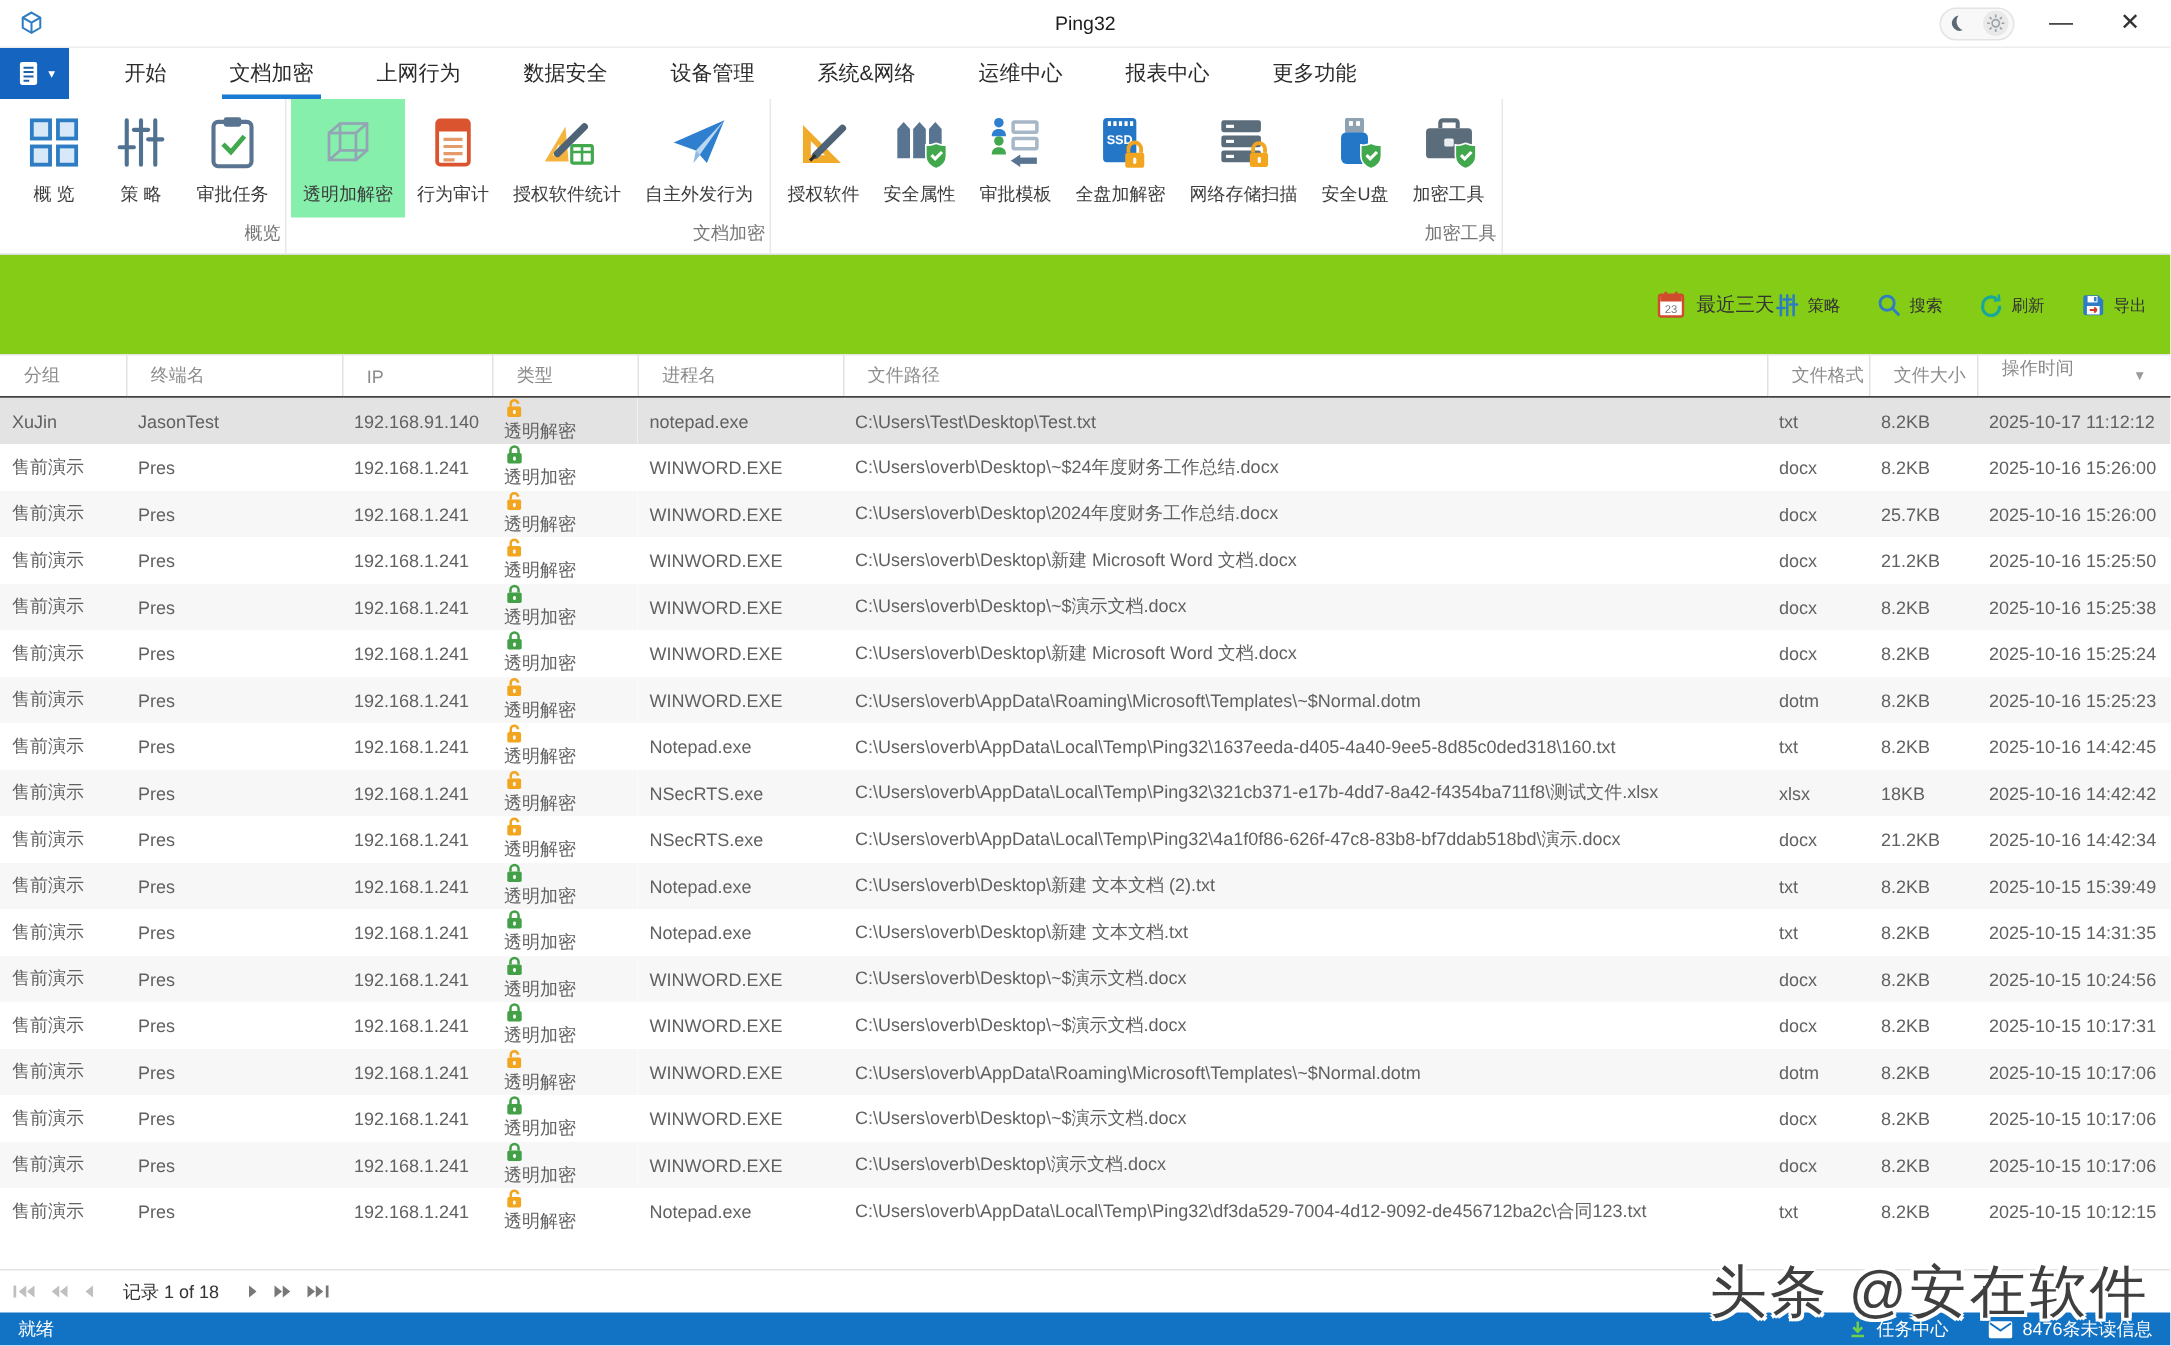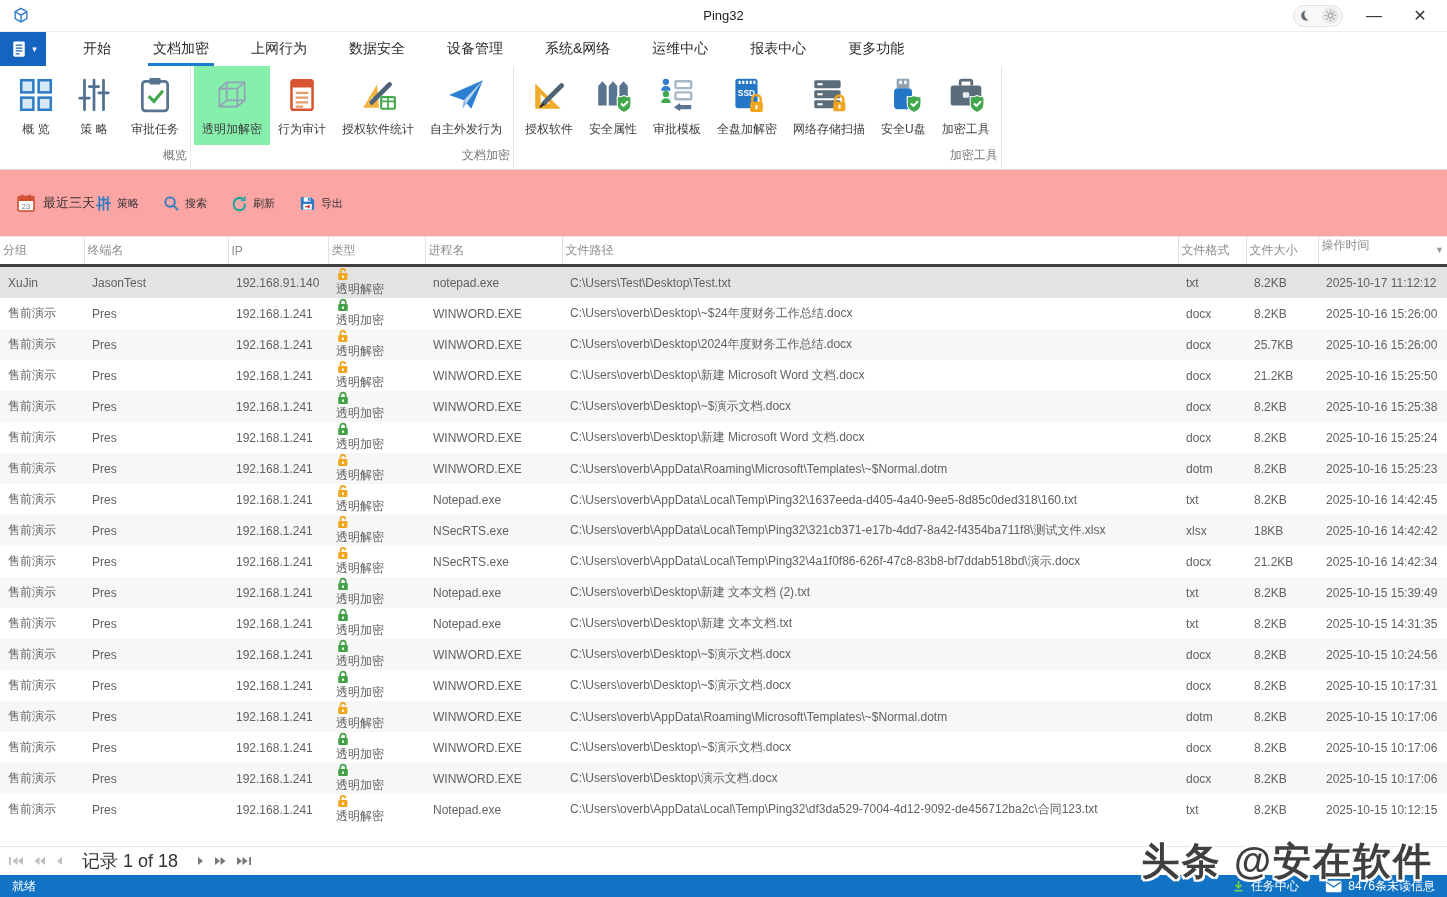--- a/index.html
+++ b/index.html
@@ -33,59 +33,59 @@
   .ribbon{height:104px;flex:0 0 104px;display:flex;border-bottom:1px solid #dcdcdc;padding-left:4px;background:#fff}
   .ribbon-group{display:flex;flex-direction:column;border-right:1px solid #e8e8e8;padding:0 3px}
   .ribbon-items{display:flex;flex:1;align-items:stretch}
   .ribbon-btn{display:flex;flex-direction:column;align-items:center;padding:10px 8px 0;min-width:58px;cursor:pointer}
   .ribbon-btn.selected{background:#86efac}
   .ribbon-icon svg{width:38px;height:38px}
   .ribbon-label{font-size:12px;color:#3c3c3c;margin-top:7px;white-space:nowrap}
   .group-label{text-align:right;font-size:12px;color:#767676;height:24px;line-height:20px}
 
   
-  .toolbar{height:66px;flex:0 0 66px;display:flex;align-items:center;justify-content:flex-start;padding:0 16px;background:#fca5a5}
+  .toolbar{height:66px;flex:0 0 66px;display:flex;align-items:center;justify-content:flex-end;padding:0 16px;background:#84cc16}
   .filter{display:flex;align-items:center;gap:7px;font-size:13px;color:#333;cursor:pointer}
   .filter svg{width:20px;height:20px}
   .actions{display:flex;gap:24px}
   .action{display:flex;align-items:center;gap:5px;font-size:11px;color:#333;cursor:pointer}
   .action svg{width:17px;height:17px}
 
   
   .grid table{border-collapse:collapse;table-layout:fixed;width:1447px;font-size:12px}
-  th{height:27px;text-align:left;padding:0 3px;color:#8c8c8c;font-weight:normal;
-     border-top:1px solid #e6e6e6;border-bottom:3px solid #404040;border-right:1px solid #e2e2e2;
+  th{height:27px;text-align:left;padding:0 16px;color:#8c8c8c;font-weight:normal;
+     border-top:1px solid #e6e6e6;border-bottom:1px solid #404040;border-right:1px solid #e2e2e2;
      white-space:nowrap;overflow:hidden;cursor:pointer}
   th:last-child{border-right:none}
   .hdr-arrow{float:right;color:#9a9a9a;font-size:9px;line-height:27px;margin-left:4px}
   td{height:27px;padding:0 8px;color:#616161;white-space:nowrap;overflow:hidden}
   tbody tr:nth-child(odd){background:#f7f7f7}
   tbody tr.selected{background:#e3e3e3}
   .type-cell svg{width:14px;height:14px;vertical-align:-3px;margin-right:6px}
 
   .spacer{flex:1;background:#fff}
 
   
   .pager{height:29px;flex:0 0 29px;border-top:1px solid #e4e4e4;display:flex;align-items:center;
-    padding:0 8px;gap:9px;font-size:18px;color:#333;background:#fff}
+    padding:0 8px;gap:9px;font-size:12px;color:#333;background:#fff}
   .pg{display:flex;align-items:center;justify-content:center;cursor:pointer}
   .pg svg{height:10px}
   .pg.disabled{color:#bfbfbf}
   .pg.enabled{color:#777}
   .pager-text{margin:0 10px;color:#333}
 
   
   .statusbar{height:22px;flex:0 0 22px;background:#1273c4;color:#fff;font-size:12px;
     display:flex;align-items:center;justify-content:space-between;padding:0 12px}
   .sb-right{display:flex;gap:26px;align-items:center}
   .sb-item{display:flex;align-items:center;gap:6px;cursor:pointer}
   .sb-item svg{height:13px}
 
   
-  .watermark{position:absolute;right:14px;bottom:10px;font-size:38px;font-weight:bold;color:#3f3f3f;
+  .watermark{position:absolute;right:14px;bottom:10px;font-size:38px;font-weight:normal;color:#3f3f3f;
     letter-spacing:2px;z-index:6;pointer-events:none;
     text-shadow:-2px -2px 0 #fff,2px -2px 0 #fff,-2px 2px 0 #fff,2px 2px 0 #fff,0 -2px 0 #fff,0 2px 0 #fff,-2px 0 0 #fff,2px 0 0 #fff}
 </style>
 </head>
 <body>
 
 <div class="app">
 
   <div class="titlebar">
     <span class="logo">

